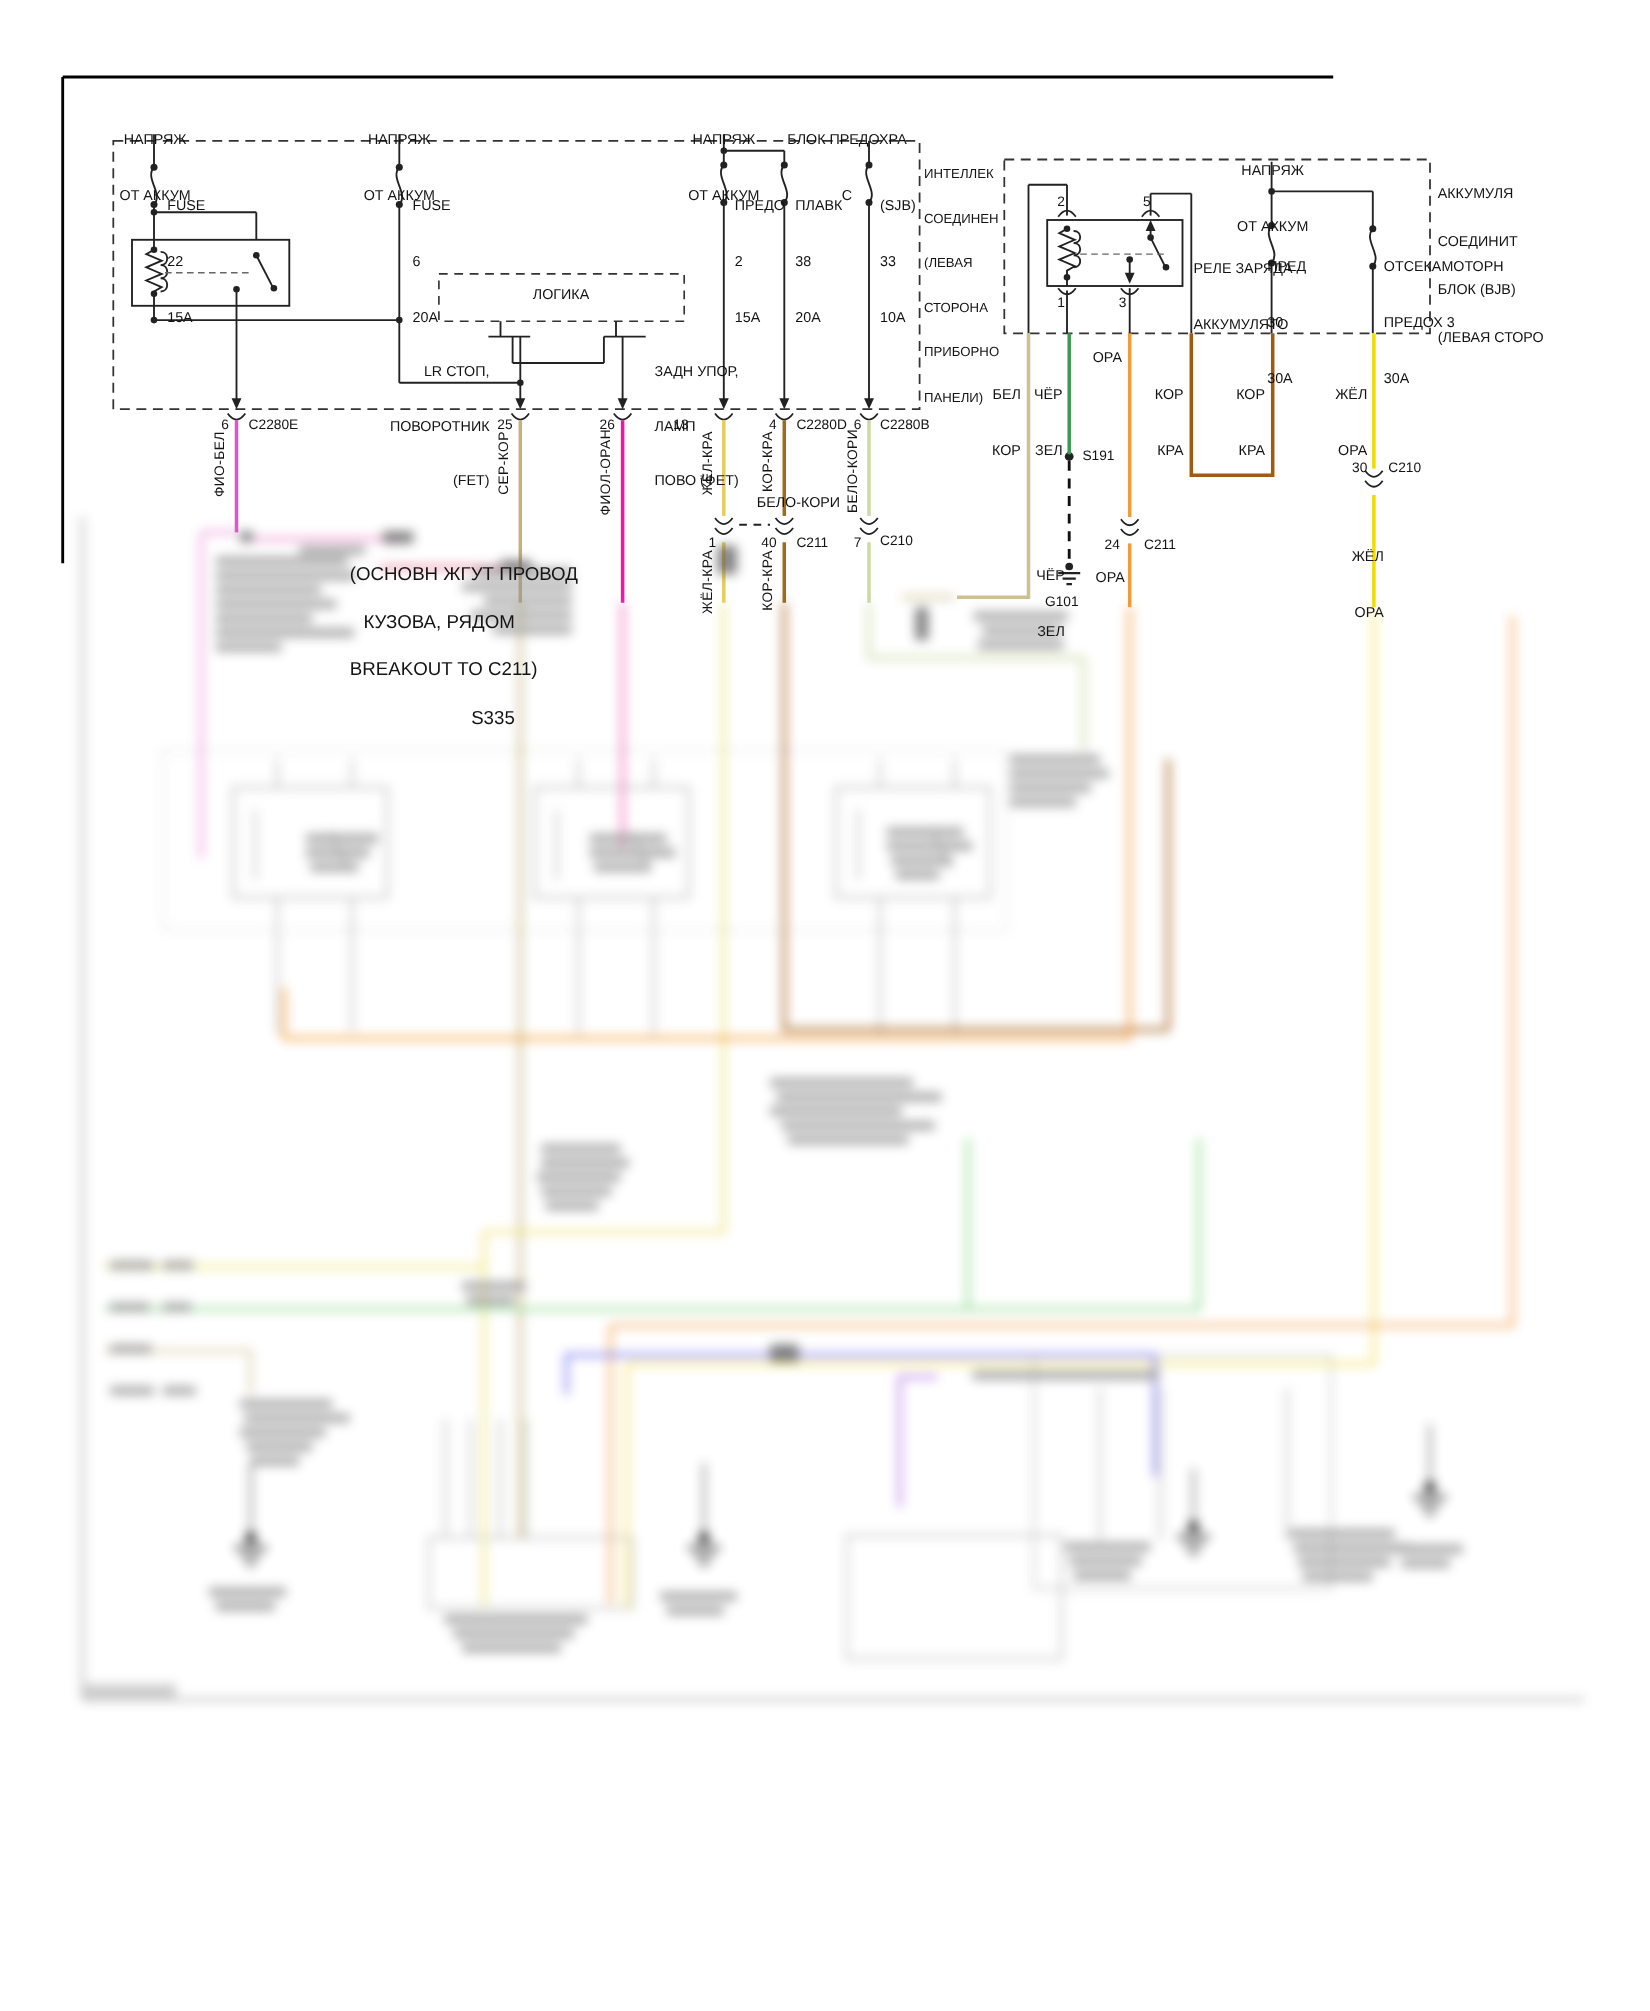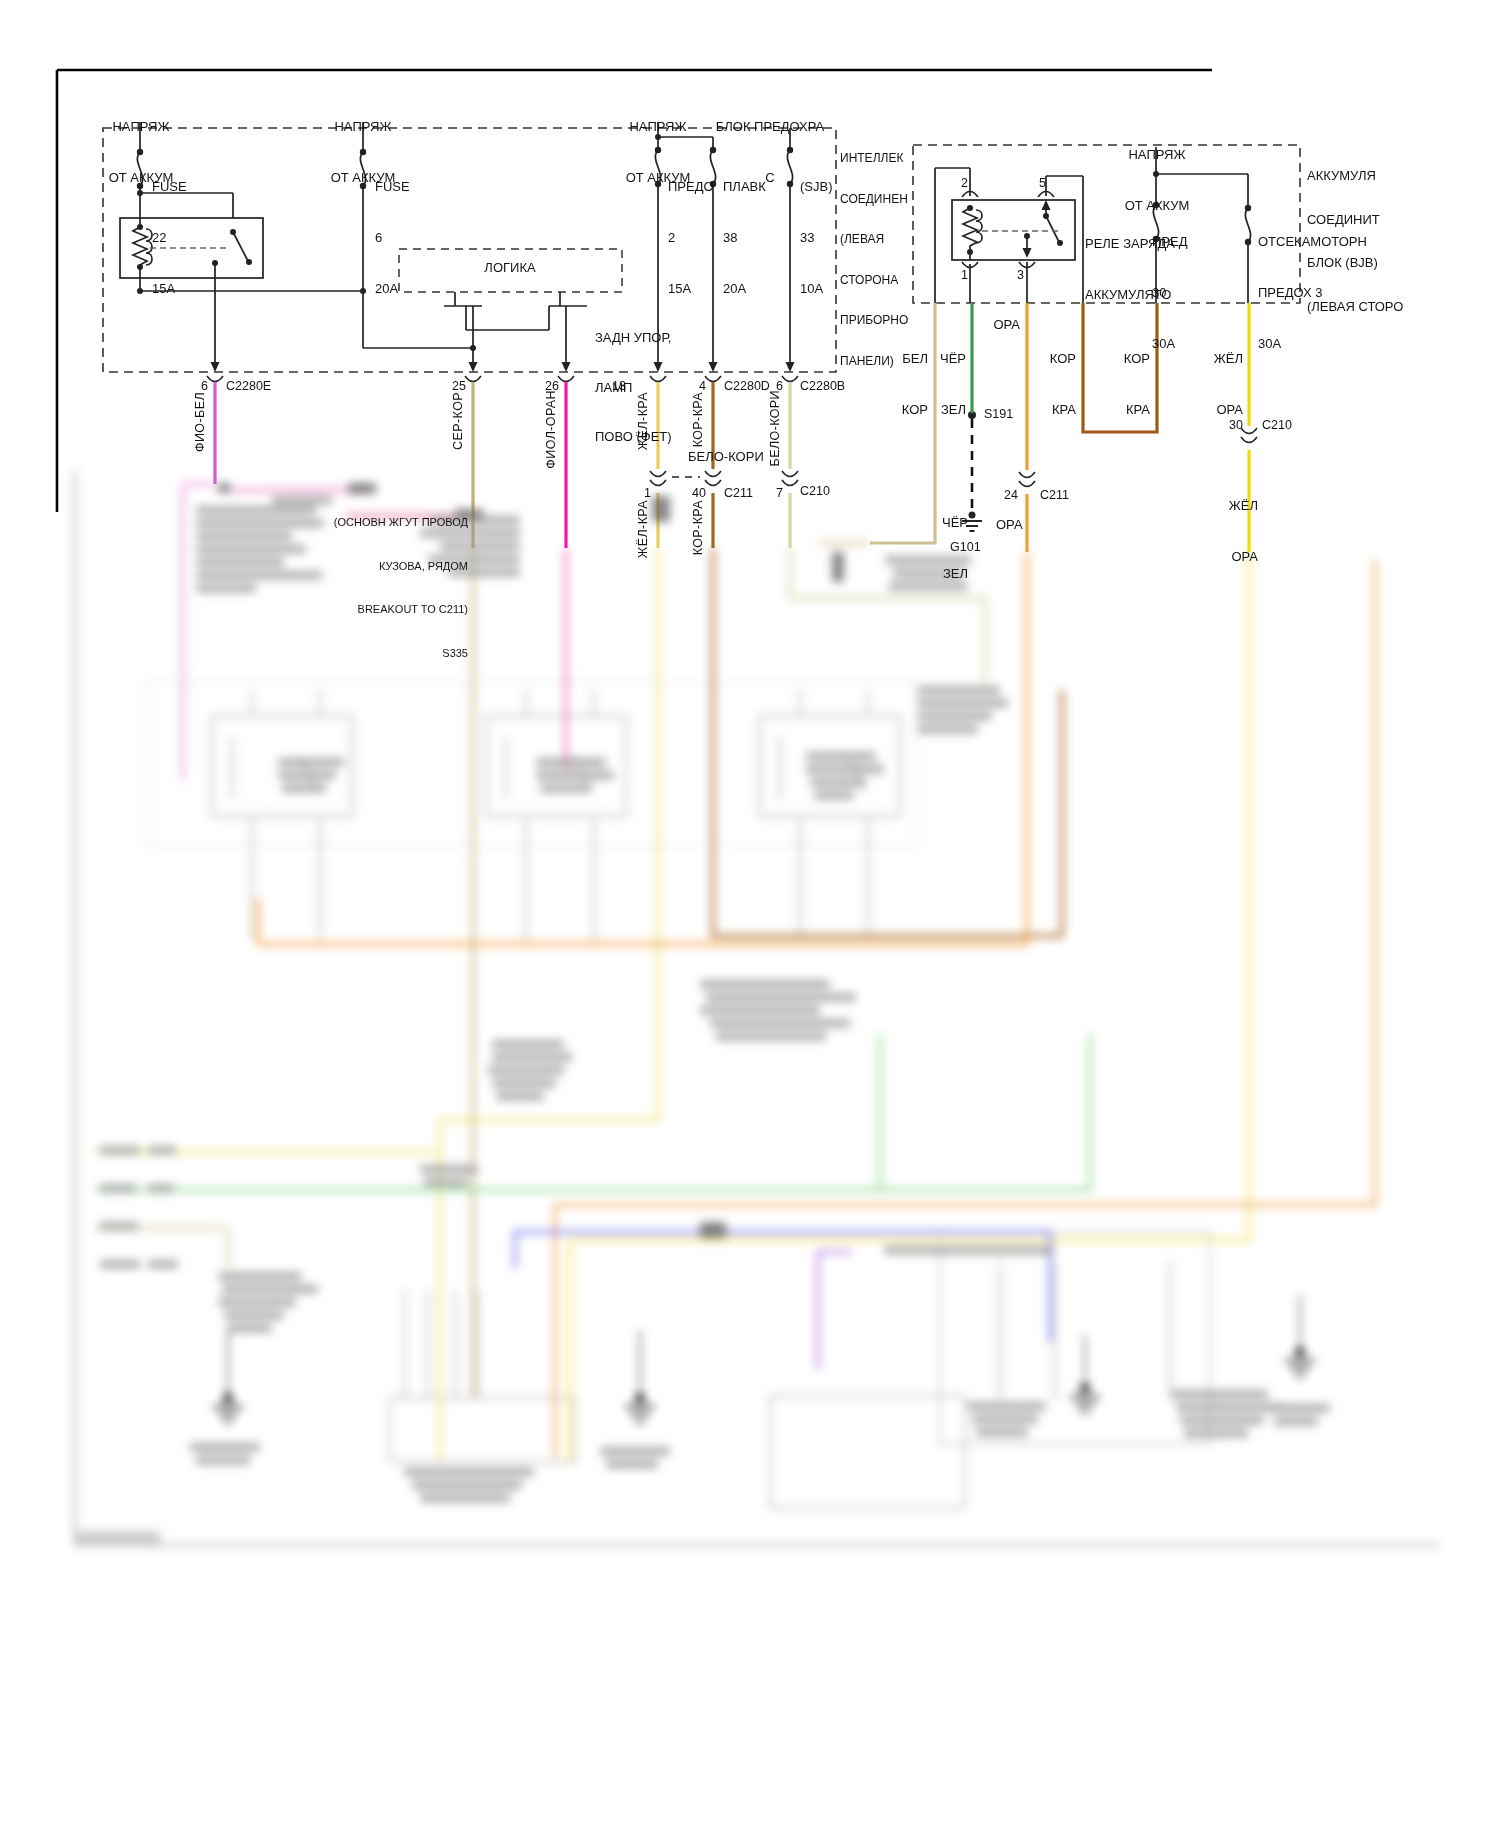--- a/index.html
+++ b/index.html
@@ -3,21 +3,21 @@
 <meta charset="utf-8">
 <style>
   html,body{margin:0;padding:0;background:#ffffff;}
   #stage{position:relative;width:1500px;height:1828px;background:#ffffff;overflow:hidden;
          font-family:"Liberation Sans","DejaVu Sans",sans-serif;color:#111;}
   svg{position:absolute;left:0;top:0;}
   .lbl{position:absolute;font-size:13px;line-height:17px;white-space:pre;color:#141414;}
   .ctr{text-align:center;}
   .rt{text-align:right;}
   .sm{font-size:12px;line-height:13.5px;}
-  .md{font-size:11px;line-height:14.5px;}
+  .md{font-size:17px;line-height:14.5px;}
   .pin{position:absolute;font-size:12.5px;line-height:14px;color:#141414;white-space:nowrap;}
   .pr{width:24px;text-align:right;}
   .vlbl{position:absolute;width:20px;}
   .vlbl span{display:inline-block;writing-mode:vertical-rl;transform:rotate(180deg);
              font-size:12.5px;letter-spacing:.4px;color:#141414;white-space:nowrap;}
   #blurwrap{position:absolute;left:0;top:0;width:1500px;height:1828px;filter:blur(5px);opacity:.92;}
 </style>
 </head>
 <body>
 
@@ -410,20 +410,25 @@
   <div class="lbl" style="left:1085px;top:201px;">
     <div>РЕЛЕ ЗАРЯДА</div>
     <div>АККУМУЛЯТО</div>
   </div>
   <div class="pin pr" style="left:944px;top:176px;">2</div>
   <div class="pin pr" style="left:1022px;top:176px;">5</div>
   <div class="pin pr" style="left:944px;top:268px;">1</div>
   <div class="pin pr" style="left:1000px;top:268px;">3</div>
 
   <div class="lbl ctr" style="left:455px;top:259px;width:110px;">ЛОГИКА</div>
+  <div class="lbl rt" style="left:343px;top:297px;width:102px;line-height:16.5px;">
+    <div>LR СТОП,</div>
+    <div>ПОВОРОТНИК</div>
+    <div>(FET)</div>
+  </div>
   <div class="lbl" style="left:580px;top:297px;line-height:16.5px;margin-left:15px;">
     <div>ЗАДН УПОР,</div>
     <div>ЛАМП</div>
     <div>ПОВО (ФЕТ)</div>
   </div>
 
   <div class="lbl sm" style="left:840px;top:125px;">
     <div>ИНТЕЛЛЕК</div>
     <div>СОЕДИНЕН</div>
     <div>(ЛЕВАЯ</div>

